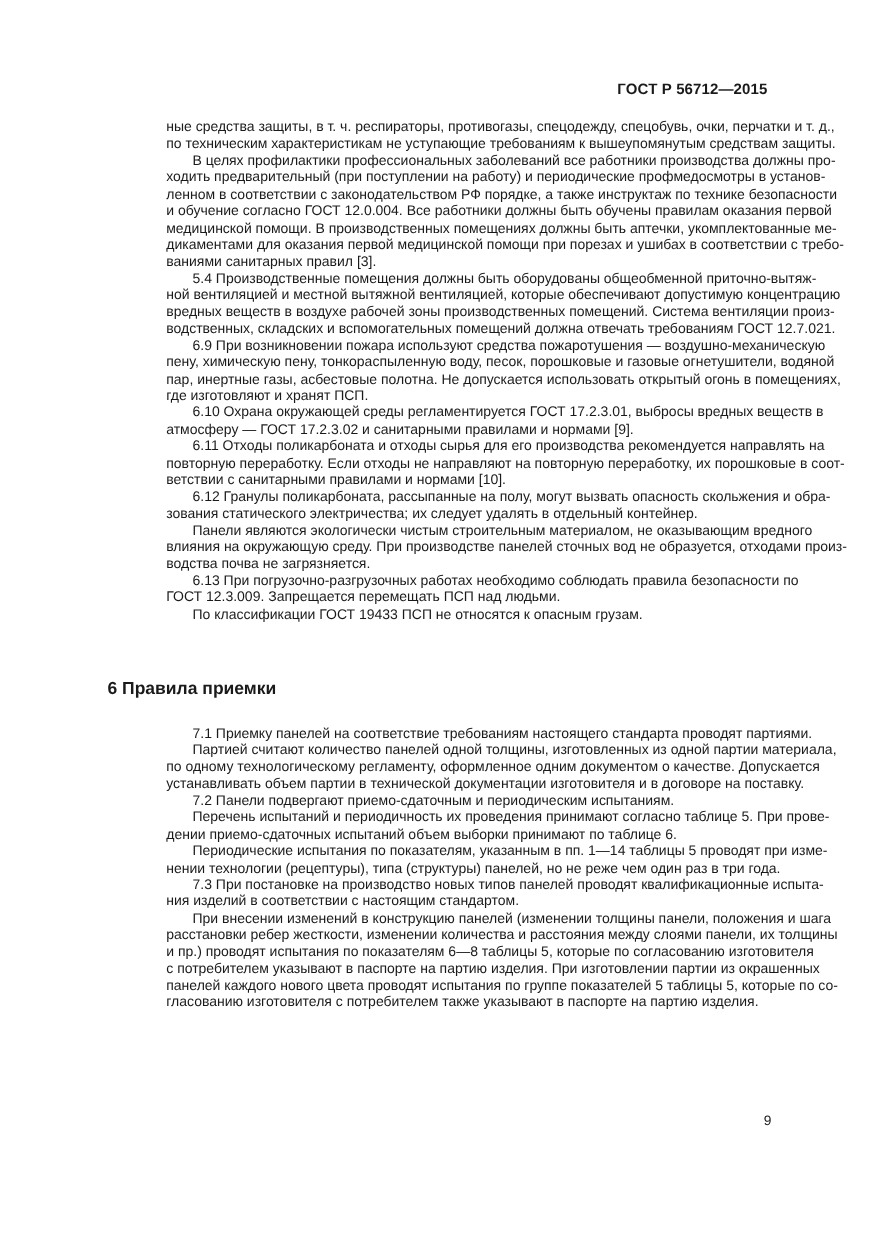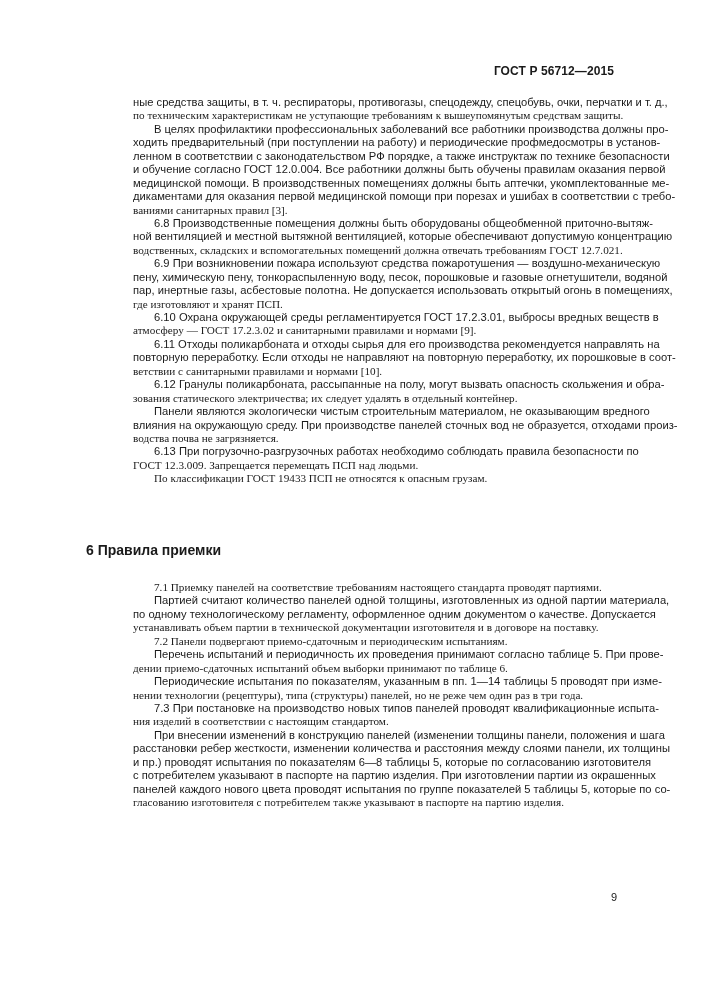--- a/index.html
+++ b/index.html
@@ -1,42 +1,43 @@
 <!DOCTYPE html>
 <html><head>
 <meta charset="utf-8">
 <style>
   html, body { margin: 0; padding: 0; background: #ffffff; }
   body { width: 701px; height: 990px; position: relative; overflow: hidden;
          font-family: "Liberation Sans", sans-serif; color: #1a1a1a; }
   .page-header { position: absolute; top: 64px; right: 87px; font-weight: bold; font-size: 12px; letter-spacing: 0.1px; }
   .body-text { position: absolute; left: 86px; width: 531px; font-size: 11.2px; line-height: 13.45px; }
   .line { display: block; white-space: nowrap; text-align: justify; text-align-last: justify; height: 13.45px; margin-left: 47px; }
-  .line.last { text-align-last: left; font-family: Liberation Serif, serif; }
+  .line.last { text-align-last: left; }
   .line.indent { padding-left: 21px; }
   .section-heading { position: absolute; left: 86px; top: 542px; font-size: 14px; font-weight: bold; }
   .page-number { position: absolute; left: 611px; top: 891px; font-size: 11px; }
 </style>
 </head>
 <body>
 
 <div class="page-header">ГОСТ Р 56712—2015</div>
 
 <div class="body-text" id="block1" style="top:96px;">
     <span class="line">ные средства защиты, в т. ч. респираторы, противогазы, спецодежду, спецобувь, очки, перчатки и т. д.,</span>
     <span class="line last">по техническим характеристикам не уступающие требованиям к вышеупомянутым средствам защиты.</span>
     <span class="line indent">В целях профилактики профессиональных заболеваний все работники производства должны про-</span>
     <span class="line">ходить предварительный (при поступлении на работу) и периодические профмедосмотры в установ-</span>
     <span class="line">ленном в соответствии с законодательством РФ порядке, а также инструктаж по технике безопасности</span>
     <span class="line">и обучение согласно ГОСТ 12.0.004. Все работники должны быть обучены правилам оказания первой</span>
     <span class="line">медицинской помощи. В производственных помещениях должны быть аптечки, укомплектованные ме-</span>
     <span class="line">дикаментами для оказания первой медицинской помощи при порезах и ушибах в соответствии с требо-</span>
     <span class="line last">ваниями санитарных правил [3].</span>
-    <span class="line indent">6.8 Производственные помещения должны быть оборудованы общеобменной приточно-вытяж-</span>
+    <span class="line indent">5.4 Производственные помещения должны быть оборудованы общеобменной приточно-вытяж-</span>
     <span class="line">ной вентиляцией и местной вытяжной вентиляцией, которые обеспечивают допустимую концентрацию</span>
+    <span class="line">вредных веществ в воздухе рабочей зоны производственных помещений. Система вентиляции произ-</span>
     <span class="line last">водственных, складских и вспомогательных помещений должна отвечать требованиям ГОСТ 12.7.021.</span>
     <span class="line indent">6.9 При возникновении пожара используют средства пожаротушения — воздушно-механическую</span>
     <span class="line">пену, химическую пену, тонкораспыленную воду, песок, порошковые и газовые огнетушители, водяной</span>
     <span class="line">пар, инертные газы, асбестовые полотна. Не допускается использовать открытый огонь в помещениях,</span>
     <span class="line last">где изготовляют и хранят ПСП.</span>
     <span class="line indent">6.10 Охрана окружающей среды регламентируется ГОСТ 17.2.3.01, выбросы вредных веществ в</span>
     <span class="line last">атмосферу — ГОСТ 17.2.3.02 и санитарными правилами и нормами [9].</span>
     <span class="line indent">6.11 Отходы поликарбоната и отходы сырья для его производства рекомендуется направлять на</span>
     <span class="line">повторную переработку. Если отходы не направляют на повторную переработку, их порошковые в соот-</span>
     <span class="line last">ветствии с санитарными правилами и нормами [10].</span>

